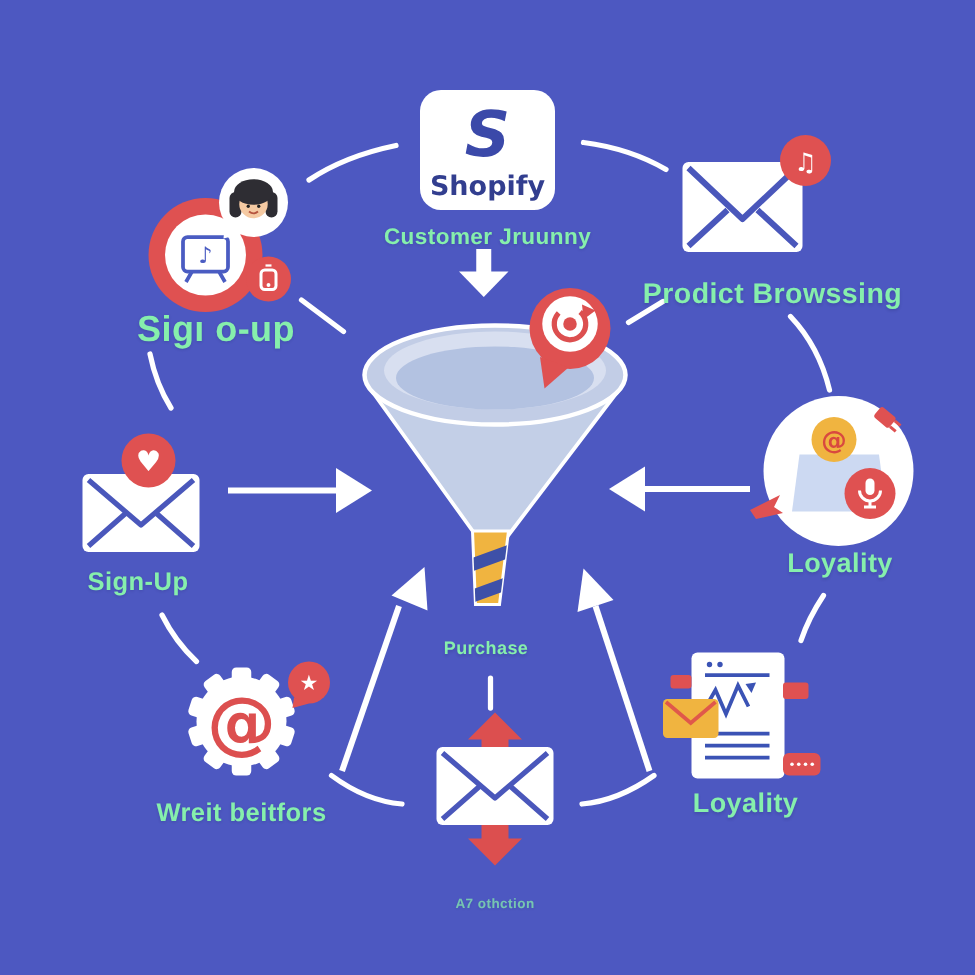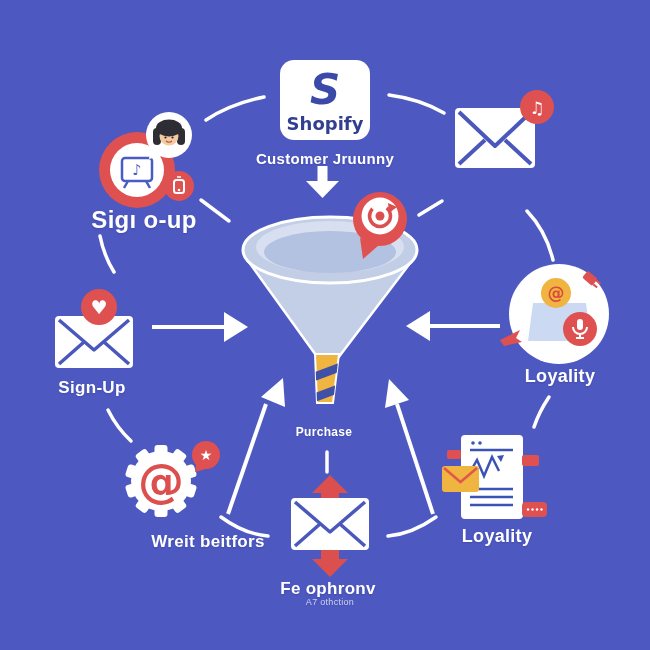--- a/index.html
+++ b/index.html
@@ -4,25 +4,25 @@
 <style>
   html,body{margin:0;padding:0;}
   #canvas{
     position:relative;width:650px;height:650px;overflow:hidden;
     background:#4d58c1;
     font-family:"Liberation Sans", sans-serif;
   }
   #diagram{position:absolute;left:0;top:0;width:650px;height:650px;}
   .lbl{
     position:absolute;transform:translate(-50%,-50%);
-    color:#ffffff;font-weight:700;white-space:nowrap;
+    color:#86efac;font-weight:700;white-space:nowrap;
     text-shadow:0 1px 2px rgba(20,25,80,.18);
     letter-spacing:.3px;
   }
-  .sub{opacity:.72;font-weight:400;}
+  .sub{opacity:.72;font-weight:700;}
   svg text{font-family:"DejaVu Sans","Liberation Sans",sans-serif;}
 </style>
 </head>
 <body>
 
 <div id="canvas">
 
   <svg id="diagram" viewBox="0 0 650 650">
 
     <g stroke="#ffffff" stroke-width="3.5" fill="none" stroke-linecap="round">
@@ -208,21 +208,21 @@
         <circle cx="528" cy="509.5" r="1.2" fill="#ffffff"></circle>
         <circle cx="532.5" cy="509.5" r="1.2" fill="#ffffff"></circle>
         <circle cx="537" cy="509.5" r="1.2" fill="#ffffff"></circle>
         <circle cx="541.5" cy="509.5" r="1.2" fill="#ffffff"></circle>
       </g>
     </g>
   </svg>
 
   <div class="lbl" style="left:325px;top:158px;font-size:15px;">Customer Jruunny</div>
   <div class="lbl" style="left:144px;top:220px;font-size:24px;">Sigı o-up</div>
+  <div class="lbl" style="left:515px;top:197px;font-size:19px;">Prodict Browssing</div>
   <div class="lbl" style="left:92px;top:388px;font-size:17px;text-align:right;">Sign-Up</div>
   <div class="lbl" style="left:560px;top:376px;font-size:18px;">Loyality</div>
-  <div class="lbl" style="left:161px;top:542px;font-size:17px;margin-left:47px;">Wreit beitfors</div>
+  <div class="lbl" style="left:161px;top:542px;font-size:17px;">Wreit beitfors</div>
   <div class="lbl" style="left:324px;top:432px;font-size:12px;">Purchase</div>
-  <div class="lbl" style="left:328px;top:589px;font-size:17px;">Fe ophronv</div>
   <div class="lbl sub" style="left:330px;top:602px;font-size:9px;">A7 othction</div>
   <div class="lbl" style="left:497px;top:536px;font-size:18px;">Loyality</div>
 
 </div>
 
 </body></html>

